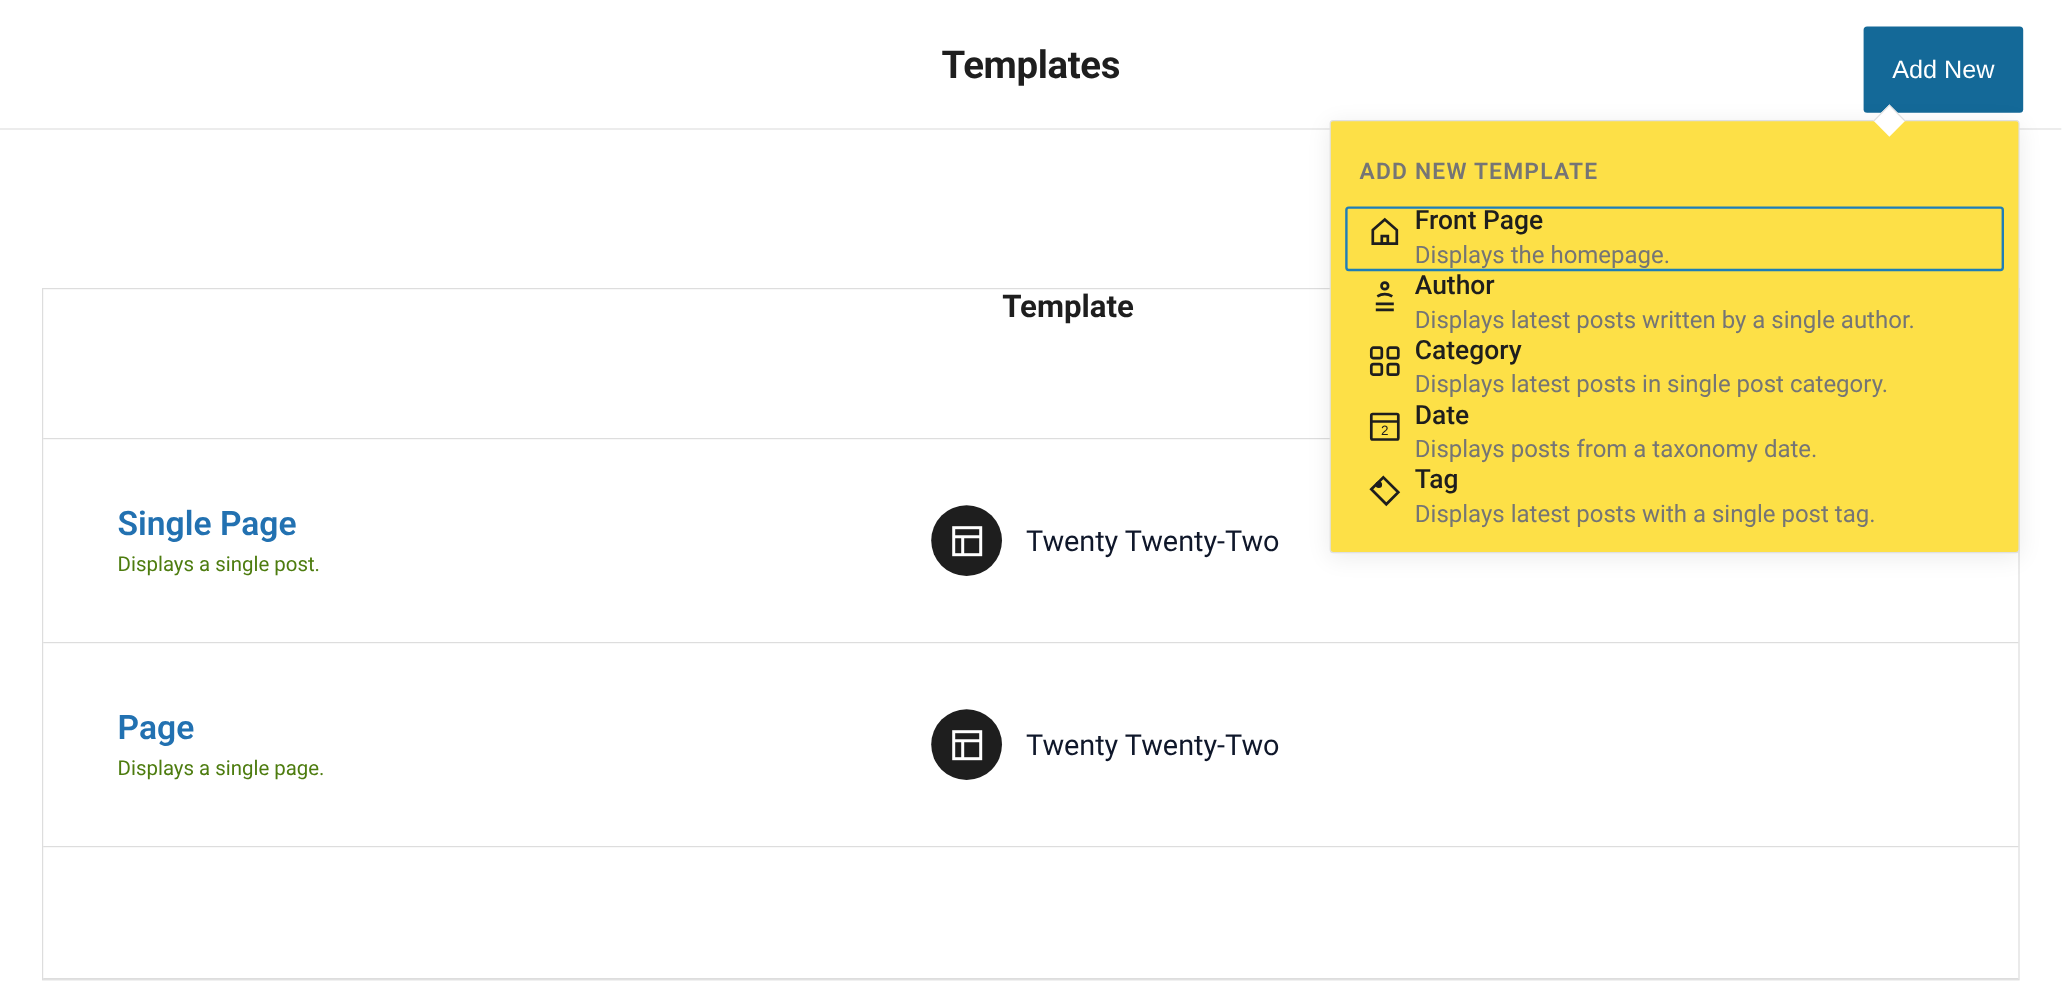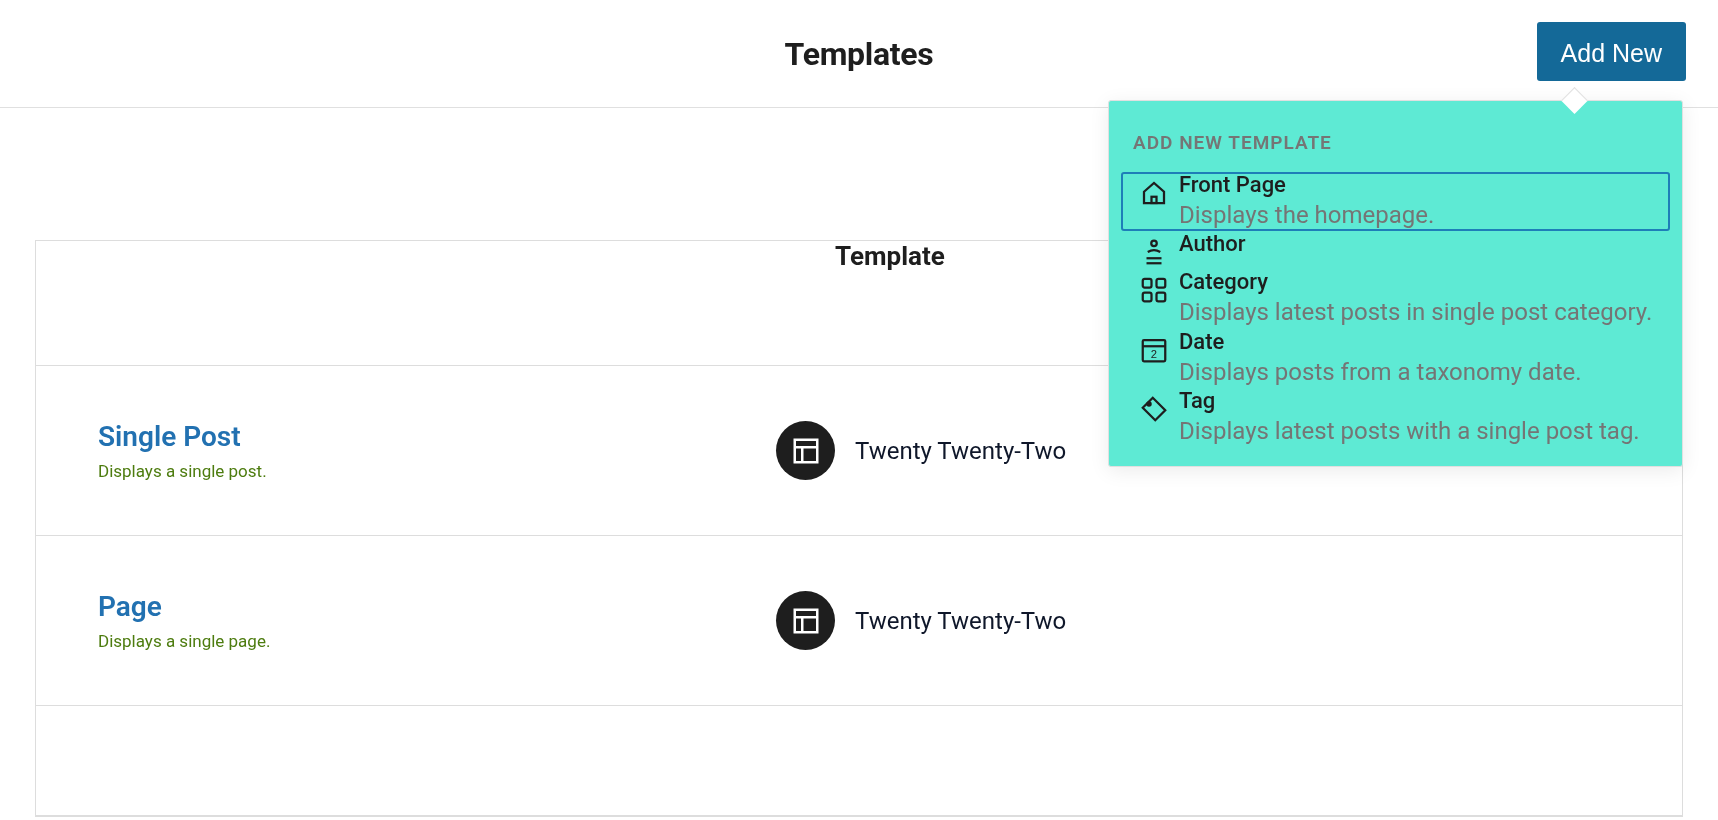--- a/index.html
+++ b/index.html
@@ -38,26 +38,26 @@
     font-size:32px;
     font-weight:700;
     letter-spacing:-0.3px;
   }
   .add-new-btn{
     position:absolute;
     right:32px;
     top:22px;
     background:var(--wp-blue-button);
     color:#fff;
-    font-size:25px;
+    font-size:21px;
     font-weight:500;
     border:none;
     border-radius:3px;
     padding:0 24px;
-    height:59px;
+    height:72px;
     line-height:63px;
     cursor:pointer;
   }
 
   
   .content{
     padding:0 35px;
     margin-top:132px;
   }
   .table{
@@ -115,21 +115,21 @@
     font-size:24px;
     color:#0f172a;
   }
 
   
   .popover{
     position:absolute;
     right:35px;
     top:100px;
     width:575px;
-    background:#5eead4;
+    background:#fde047;
     border:1px solid var(--wp-border);
     border-radius:3px;
     box-shadow:0 4px 20px rgba(0,0,0,0.08);
     padding:18px 12px 18px 12px;
     z-index:10;
   }
   .popover::before{
     content:"";
     position:absolute;
     top:-10px;
@@ -167,21 +167,21 @@
     color:#1e1e1e;
   }
   .tmpl-option-body{flex:1;}
   .tmpl-option-title{
     font-size:22px;
     font-weight:500;
     color:#1e1e1e;
     margin-bottom:2px;
   }
   .tmpl-option-desc{
-    font-size:24px;
+    font-size:20px;
     color:var(--wp-grey);
     line-height:1.35;
   }
   svg{display:block;}
 </style>
 </head>
 <body>
 
 <div class="header">
   <div class="header-title">Templates</div>
@@ -190,21 +190,21 @@
 
 <div class="content">
   <div class="table">
     <div class="thead">
       <div class="th th-template">Template</div>
       <div class="th th-addedby">Added by</div>
     </div>
 
     <div class="trow">
       <div class="td-template">
-        <a href="#" class="tmpl-link">Single Post</a>
+        <a href="#" class="tmpl-link">Single Page</a>
         <div class="tmpl-desc">Displays a single post.</div>
       </div>
       <div class="td-addedby">
         <span class="theme-badge">
           <svg width="30" height="30" viewBox="0 0 24 24" fill="none" stroke="#fff" stroke-width="2">
             <rect x="3" y="3" width="18" height="18"></rect>
             <line x1="3" y1="9" x2="21" y2="9"></line>
             <line x1="9" y1="9" x2="9" y2="21"></line>
           </svg>
         </span>
@@ -253,20 +253,21 @@
     <span class="tmpl-option-icon">
       <svg width="30" height="30" viewBox="0 0 24 24" fill="none" stroke="currentColor" stroke-width="1.8">
         <circle cx="12" cy="5" r="2.2"></circle>
         <path d="M7 12 Q12 9 17 12"></path>
         <line x1="6" y1="17" x2="18" y2="17"></line>
         <line x1="6" y1="21" x2="18" y2="21"></line>
       </svg>
     </span>
     <div class="tmpl-option-body">
       <div class="tmpl-option-title">Author</div>
+      <div class="tmpl-option-desc">Displays latest posts written by a single author.</div>
     </div>
   </div>
 
   <div class="tmpl-option">
     <span class="tmpl-option-icon">
       <svg width="30" height="30" viewBox="0 0 24 24" fill="none" stroke="currentColor" stroke-width="1.8">
         <rect x="3" y="3" width="7" height="7" rx="1.5"></rect>
         <rect x="14" y="3" width="7" height="7" rx="1.5"></rect>
         <rect x="3" y="14" width="7" height="7" rx="1.5"></rect>
         <rect x="14" y="14" width="7" height="7" rx="1.5"></rect>

